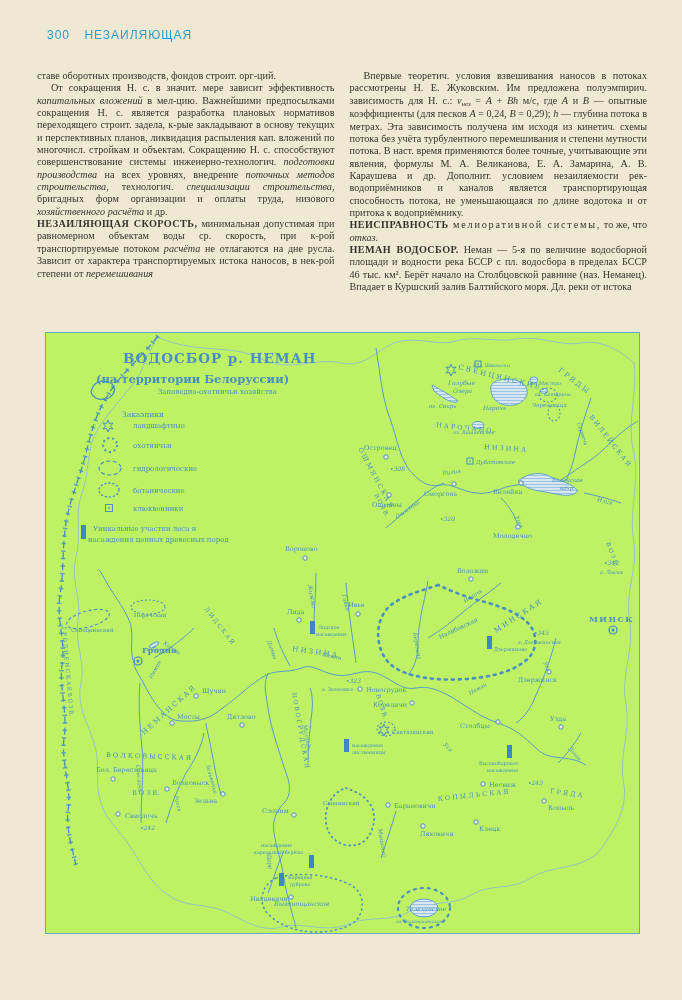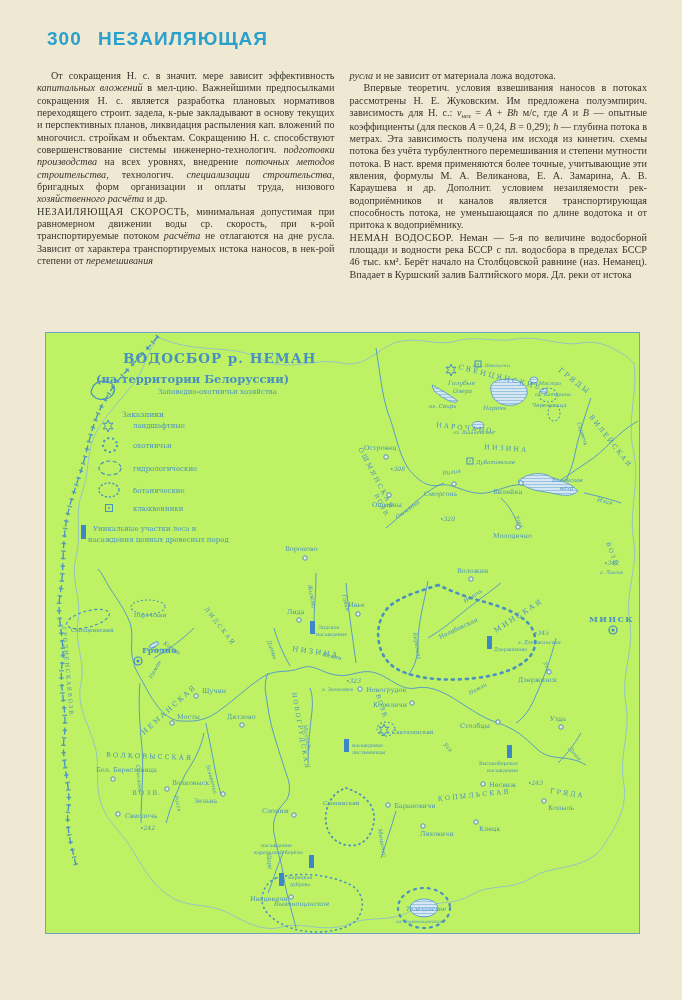--- a/index.html
+++ b/index.html
@@ -1,51 +1,52 @@
 <!DOCTYPE html>
 <html><head>
 <meta charset="utf-8">
 <style>
   html,body{margin:0;padding:0;background:#d9d2ba;}
   .page{position:relative;width:682px;height:1000px;margin:0 auto;background:#efe8d2;
         font-family:"Liberation Serif",serif;color:#37342d;overflow:hidden;}
   .running-head{position:absolute;left:47px;top:28px;font-family:"Liberation Sans",sans-serif;
-        font-weight:bold;font-size:19px;letter-spacing:1px;color:#2aa0cd;}
+        font-weight:normal;font-size:12px;letter-spacing:1px;color:#2aa0cd;}
   .running-head span{margin-right:10px;}
   .cols{position:absolute;left:37px;top:70px;width:610px;height:260px;display:flex;gap:15px;}
   .col{width:300px;font-size:10.2px;line-height:1.21;text-align:justify;}
   .col p{margin:0;}
   .col p.ind{text-indent:14px;}
-  .b{font-weight:normal;letter-spacing:.4px;}
+  .b{font-weight:bold;letter-spacing:.4px;}
   .i{font-style:italic;}
   .sp{letter-spacing:1.8px;}
   .sub{font-size:7px;vertical-align:-2px;font-style:italic;margin-top:9px;}
   .map{position:absolute;left:45px;top:332px;width:593px;height:600px;
        border:1.2px solid #6aa4cc;background:#bef264;}
   .map svg{display:block;}
   svg text{fill:#4a90c0;font-family:"DejaVu Serif",serif;}
 </style>
 </head>
 <body>
 
 <div class="page">
 
   <div class="running-head">
     <span>300</span>
     <span>НЕЗАИЛЯЮЩАЯ</span>
   </div>
 
   <div class="cols">
     <div class="col" id="col-left">
+        <p><span>ставе оборотных производств, фондов строит. орг-ций.</span></p>
         <p class="ind"><span>От сокращения Н. с. в значит. мере зависит эффективность </span><span class="i">капитальных вложений</span><span> в мел-цию. Важнейшими предпосылками сокращения Н. с. является разработка плановых нормативов переходящего строит. задела, к-рые закладывают в основу текущих и перспективных планов, ликвидация распыления кап. вложений по многочисл. стройкам и объектам. Сокращению Н. с. способствуют совершенствование системы инженерно-технологич. </span><span class="i">подготовки производства</span><span> на всех уровнях, внедрение </span><span class="i">поточных методов строительства</span><span>, технологич. </span><span class="i">специализации строительства</span><span>, бригадных форм организации и оплаты труда, низового </span><span class="i">хозяйственного расчёта</span><span> и др.</span></p>
-        <p><span class="b">НЕЗАИЛЯЮЩАЯ СКОРОСТЬ,</span><span> минимальная допустимая при равномерном движении воды ср. скорость, при к-рой транспортируемые потоком </span><span class="i">расчёта</span><span> не отлагаются на дне русла. Зависит от характера транспортируемых истока наносов, в нек-рой степени от </span><span class="i">перемешивания</span></p>
+        <p><span class="b">НЕЗАИЛЯЮЩАЯ СКОРОСТЬ,</span><span> минимальная допустимая при равномерном объектам воды ср. скорость, при к-рой транспортируемые потоком </span><span class="i">расчёта</span><span> не отлагаются на дне русла. Зависит от характера транспортируемых истока наносов, в нек-рой степени от </span><span class="i">перемешивания</span></p>
       </div>
     <div class="col" id="col-right">
-        <p><span class="i">русла</span><span> и не зависит от материала ложа водотока.</span></p>
         <p class="ind"><span>Впервые теоретич. условия взвешивания наносов в потоках рассмотрены Н. Е. Жуковским. Им предложена полуэмпирич. зависимость для Н. с.: </span><span class="i">v</span><span class="sub">нез</span><span> = </span><span class="i">A</span><span> + </span><span class="i">Bh</span><span> м/с, где </span><span class="i">A</span><span> и </span><span class="i">B</span><span> — опытные коэффициенты (для песков </span><span class="i">A</span><span> = 0,24, </span><span class="i">B</span><span> = 0,29); </span><span class="i">h</span><span> — глубина потока в метрах. Эта зависимость получена им исходя из кинетич. схемы потока без учёта турбулентного перемешивания и степени мутности потока. В наст. время применяются более точные, учитывающие эти явления, формулы М. А. Великанова, Е. А. Замарина, А. В. Караушева и др. Дополнит. условием незаиляемости рек-водоприёмников и каналов является транспортирующая способность потока, не уменьшающаяся по длине водотока и от притока к водоприёмнику.</span></p>
+        <p><span class="b">НЕИСПРАВНОСТЬ</span><span class="sp"> мелиоративной системы,</span><span> то же, что </span><span class="i">отказ</span><span>.</span></p>
         <p><span class="b">НЕМАН ВОДОСБОР.</span><span> Неман — 5-я по величине водосборной площади и водности река БССР с пл. водосбора в пределах БССР 46 тыс. км². Берёт начало на Столбцовской равнине (наз. Неманец). Впадает в Куршский залив Балтийского моря. Дл. реки от истока</span></p>
       </div>
   </div>
 
   <div class="map">
     <svg id="map-svg" width="593" height="600" viewBox="0 0 593 600">
       <defs>
         <pattern id="hatch" width="4" height="3" patternUnits="userSpaceOnUse">
           <rect width="4" height="3" fill="#d6e7f3"></rect>
           <line x1="0" y1="1.5" x2="4" y2="1.5" stroke="#7fb3d8" stroke-width="0.7"></line>

